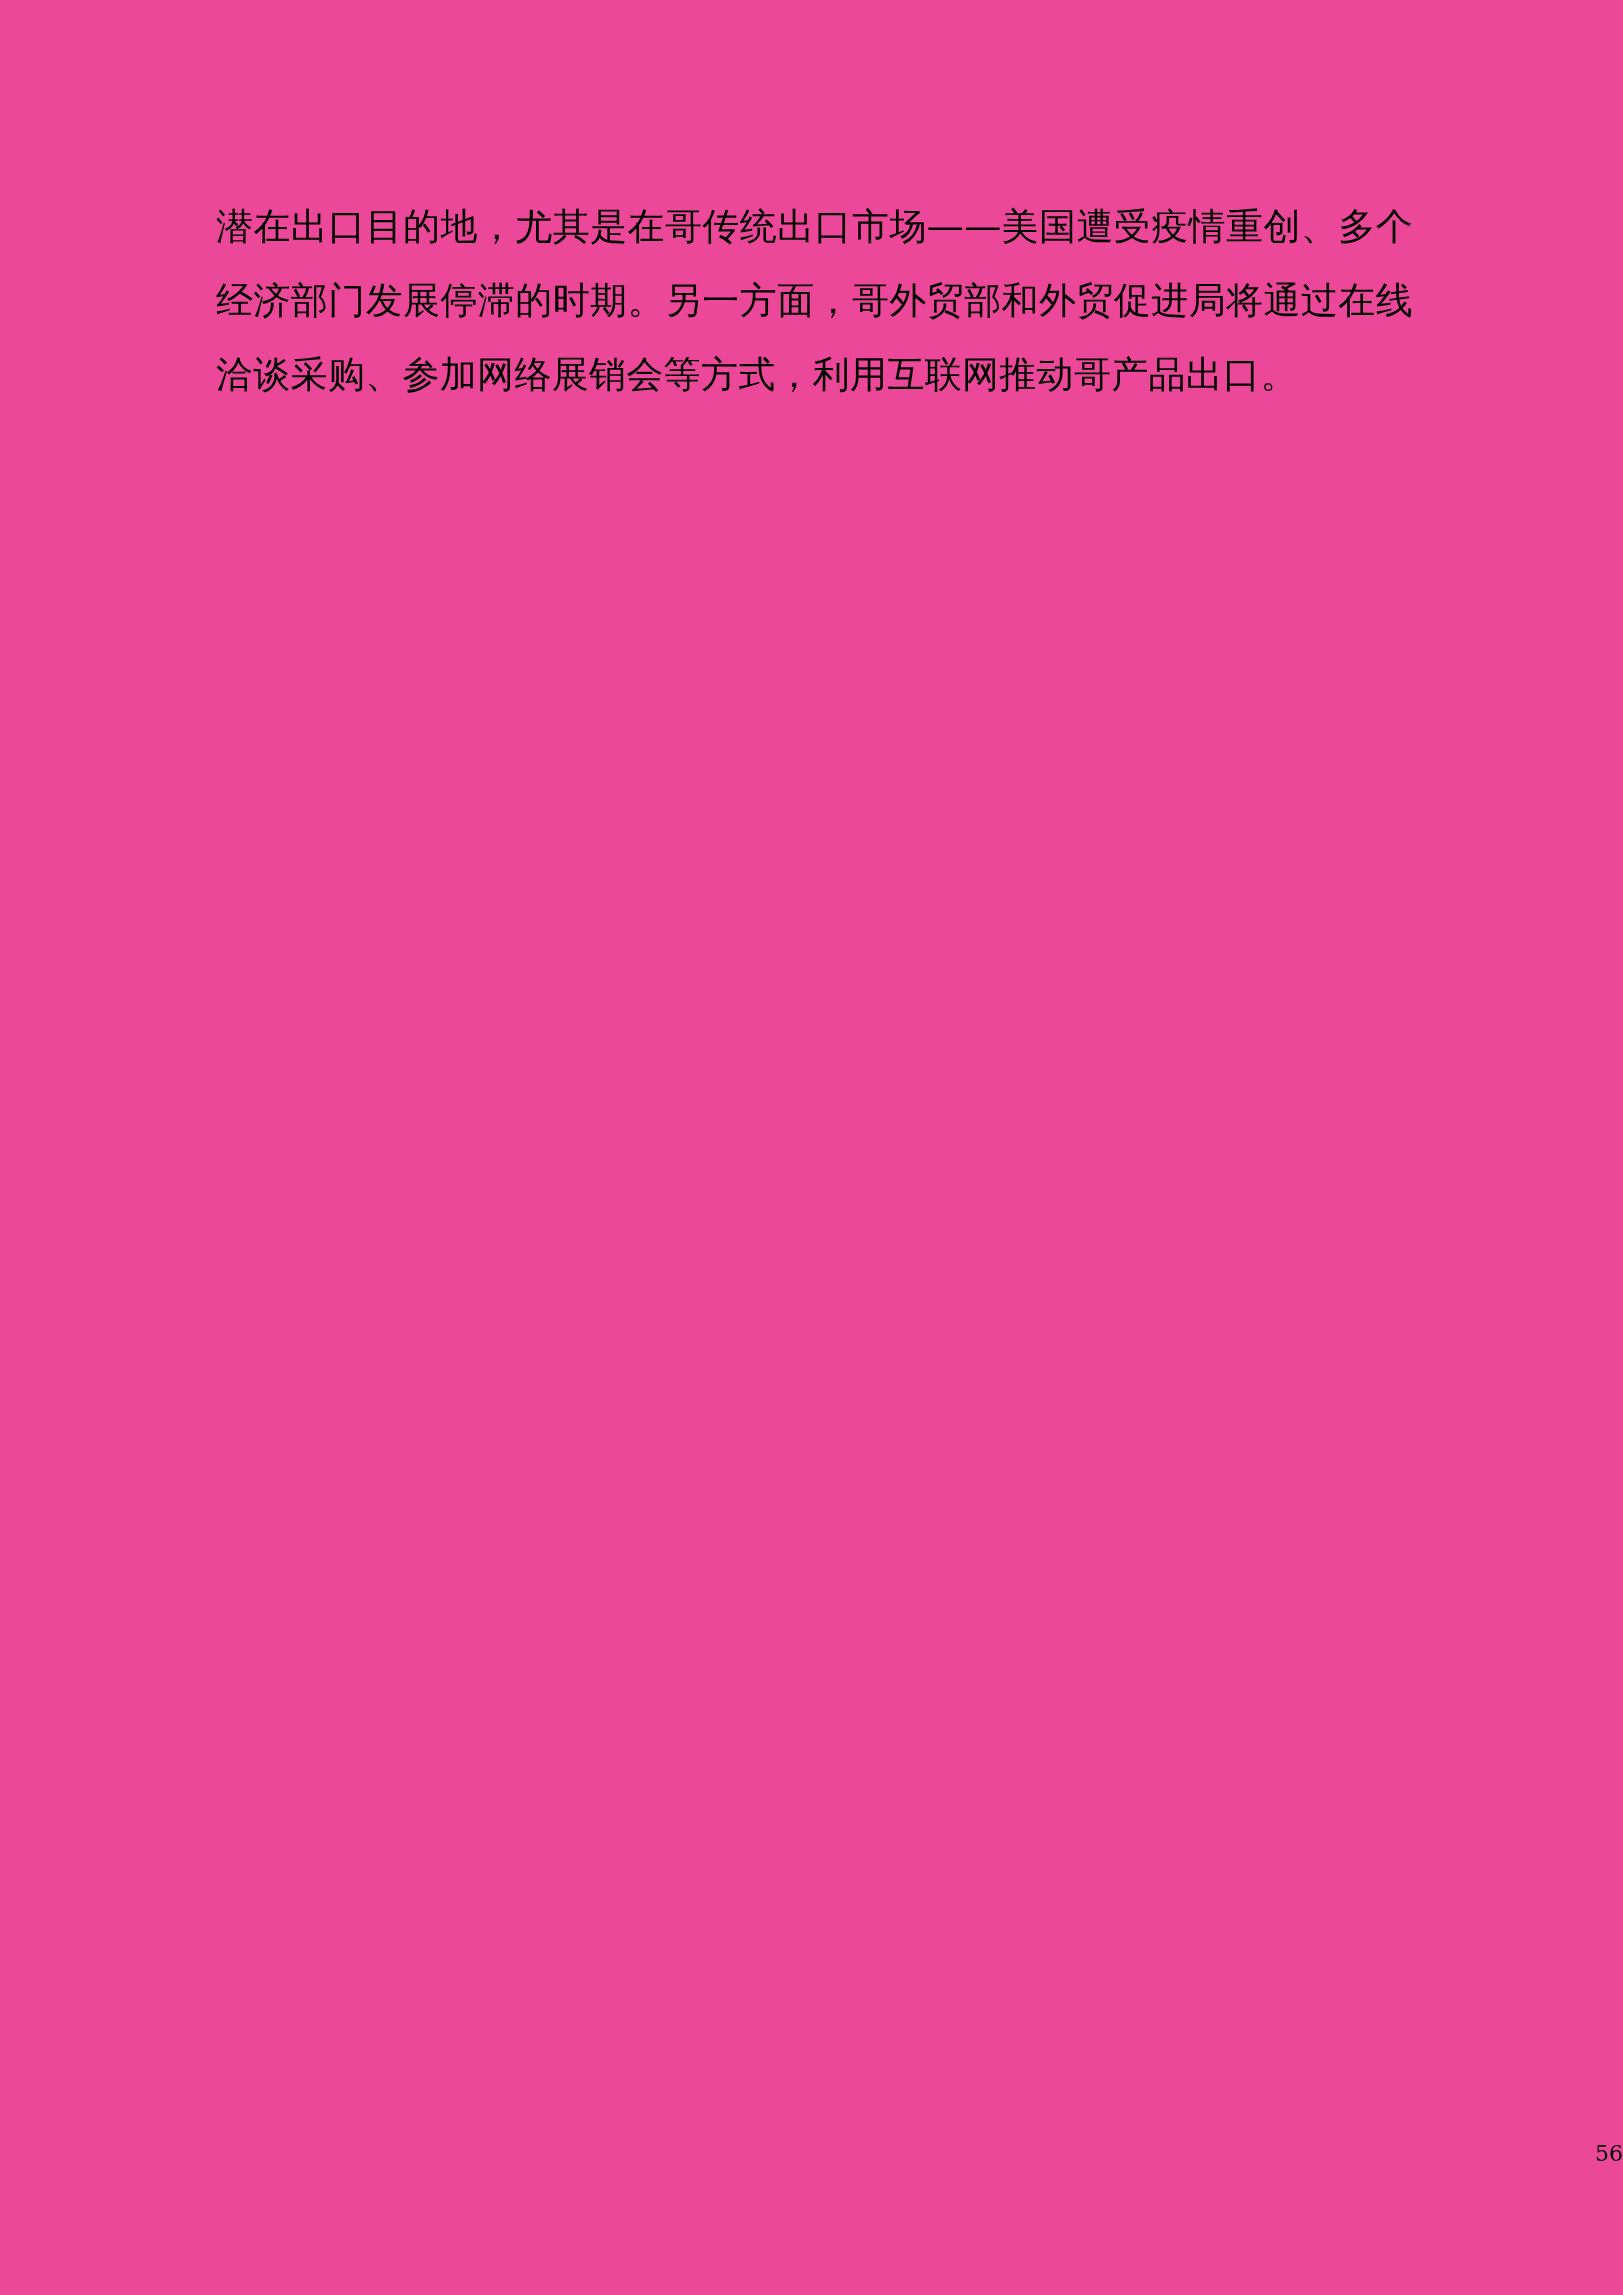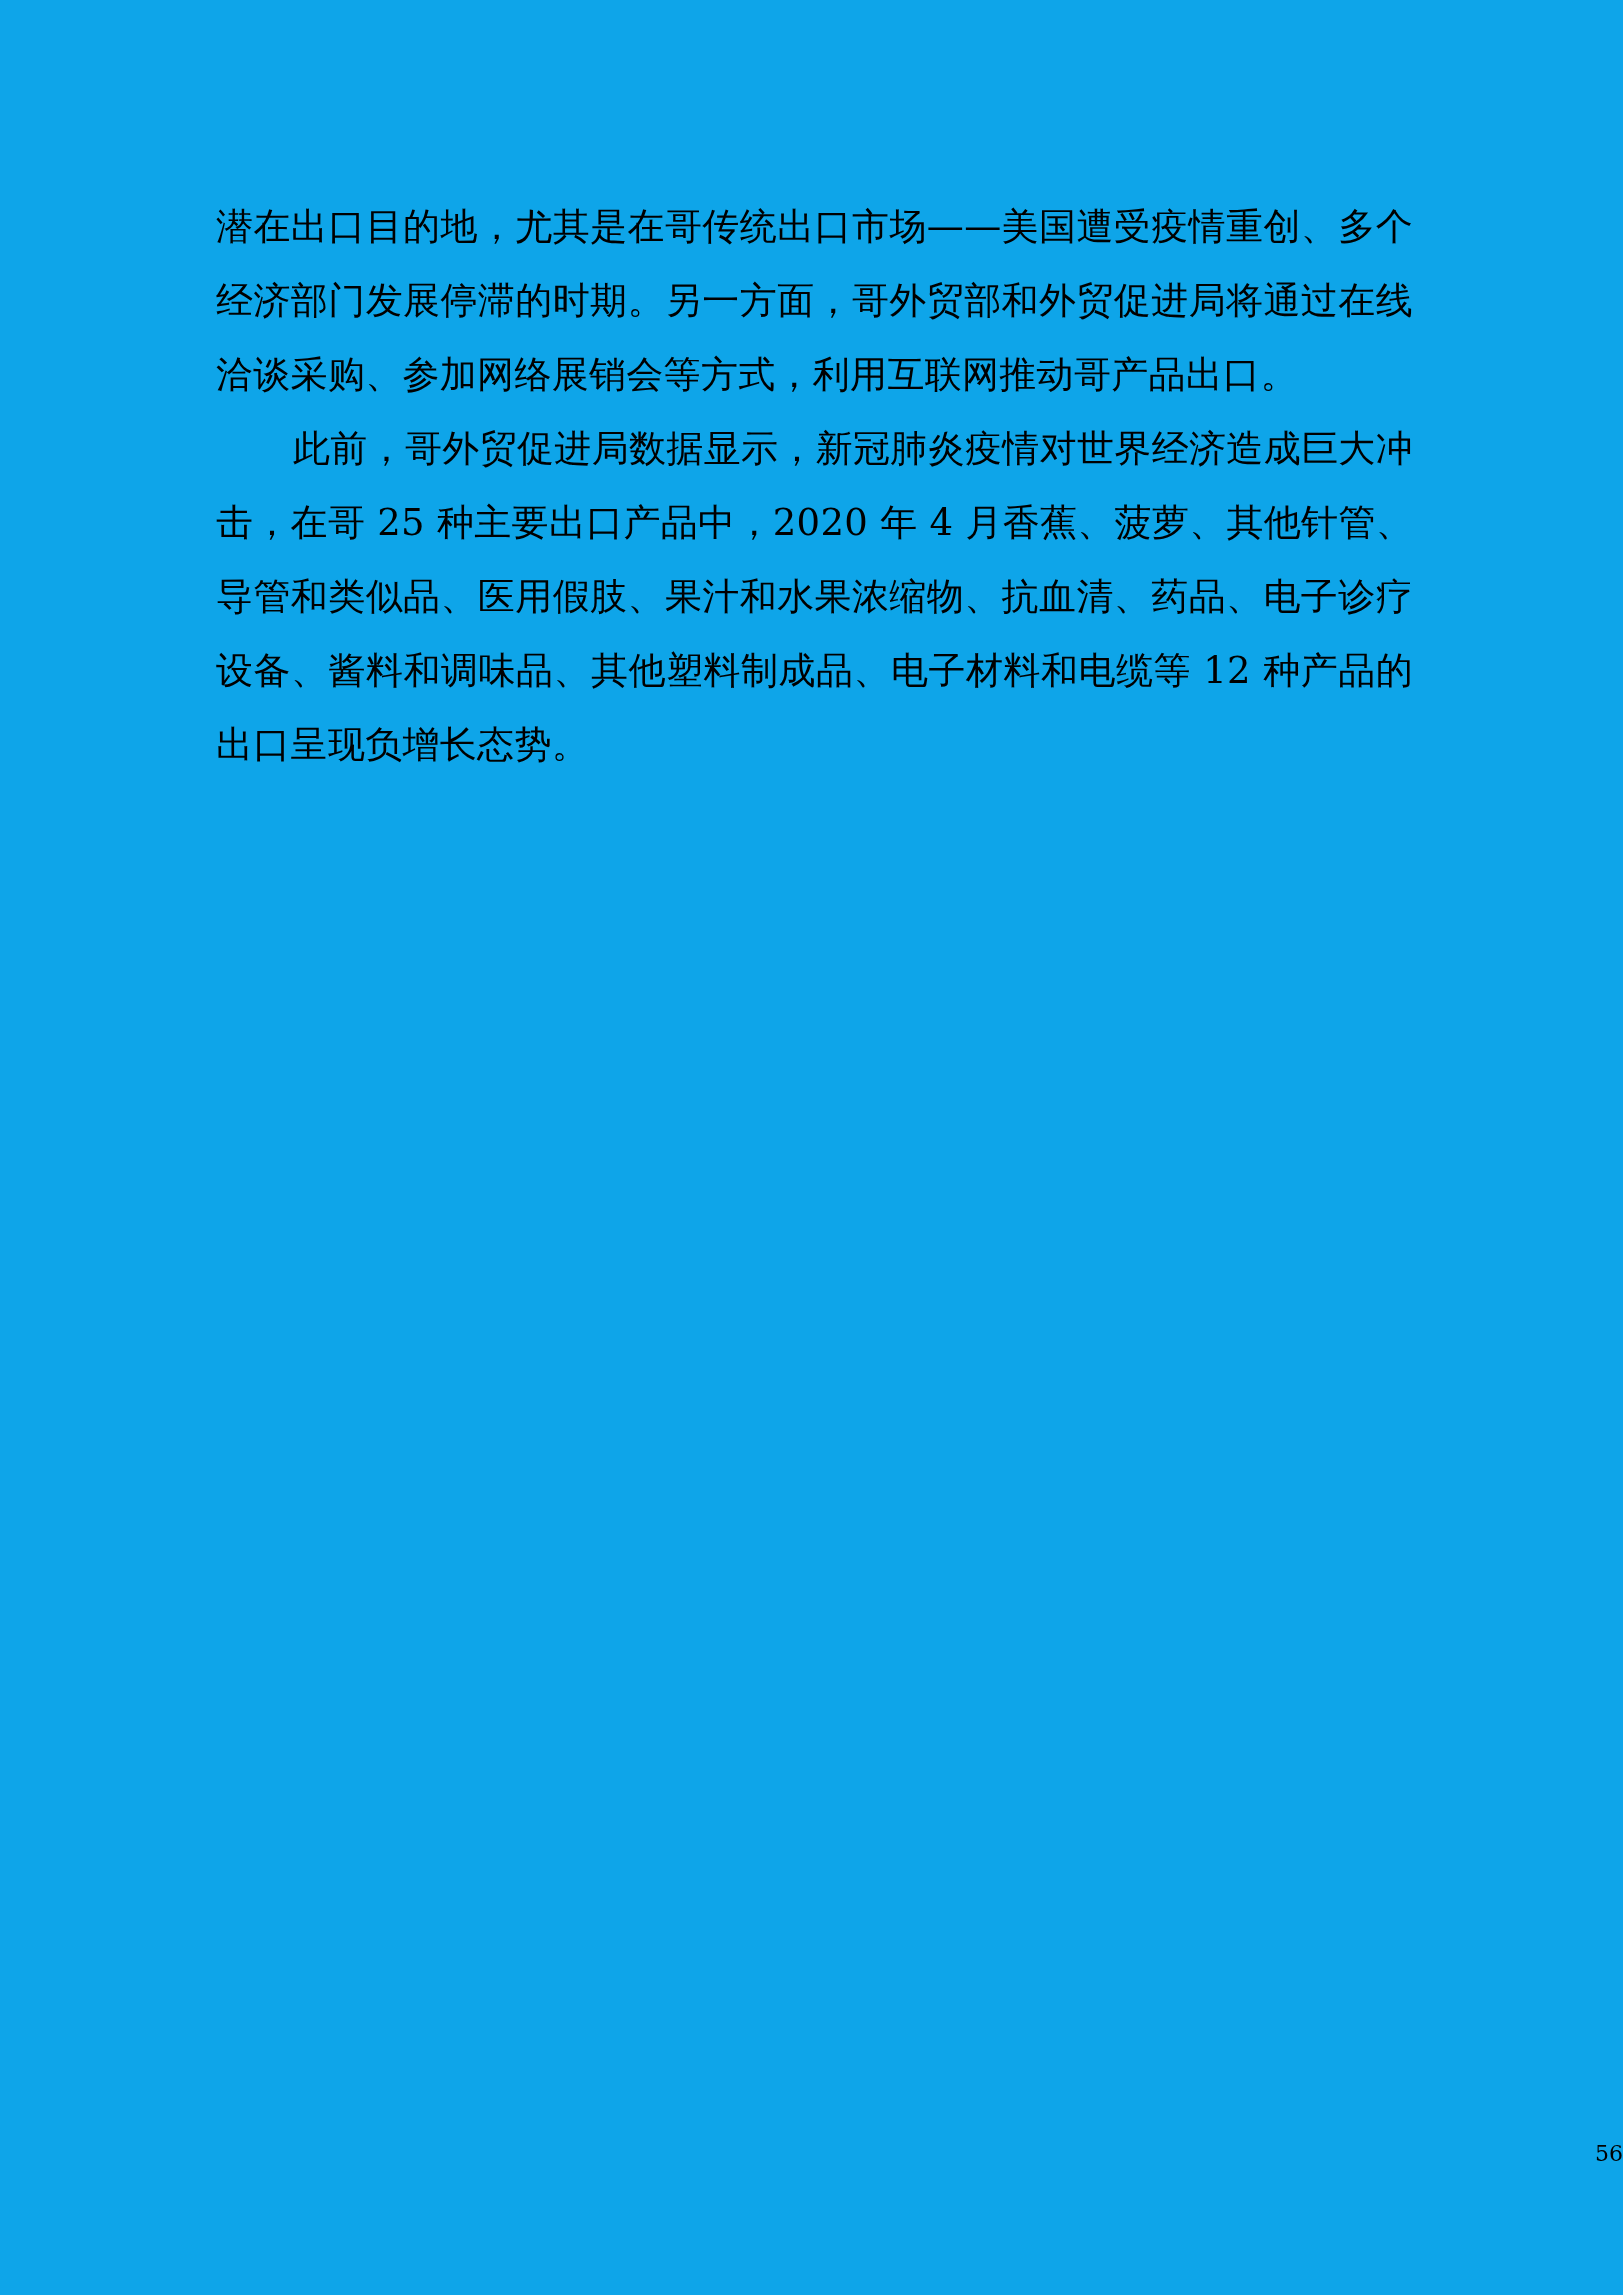--- a/index.html
+++ b/index.html
@@ -4,21 +4,21 @@
 <style>
   html, body {
     margin: 0;
     padding: 0;
     background: #ffffff;
   }
   .page {
     position: relative;
     width: 1623px;
     height: 2295px;
-    background: #0ea5e9;
+    background: #ec4899;
     box-sizing: border-box;
     font-family: "DejaVu Serif", "Liberation Serif", serif;
     color: #000000;
     overflow: hidden;
   }
   .content {
     position: absolute;
     left: 216px;
     top: 190px;
     width: 1197px;
@@ -46,17 +46,16 @@
     font-family: "DejaVu Serif", "Liberation Serif", serif;
     color: #000000;
   }
 </style>
 </head>
 <body>
 
 <div class="page">
   <div class="content">
     <p class="para">潜在出口目的地，尤其是在哥传统出口市场——美国遭受疫情重创、多个经济部门发展停滞的时期。另一方面，哥外贸部和外贸促进局将通过在线洽谈采购、参加网络展销会等方式，利用互联网推动哥产品出口。</p>
-    <p class="para indent">此前，哥外贸促进局数据显示，新冠肺炎疫情对世界经济造成巨大冲击，在哥 25 种主要出口产品中，2020 年 4 月香蕉、菠萝、其他针管、导管和类似品、医用假肢、果汁和水果浓缩物、抗血清、药品、电子诊疗设备、酱料和调味品、其他塑料制成品、电子材料和电缆等 12 种产品的出口呈现负增长态势。</p>
   </div>
   <div class="page-number">56</div>
 </div>
 
 
 </body></html>

